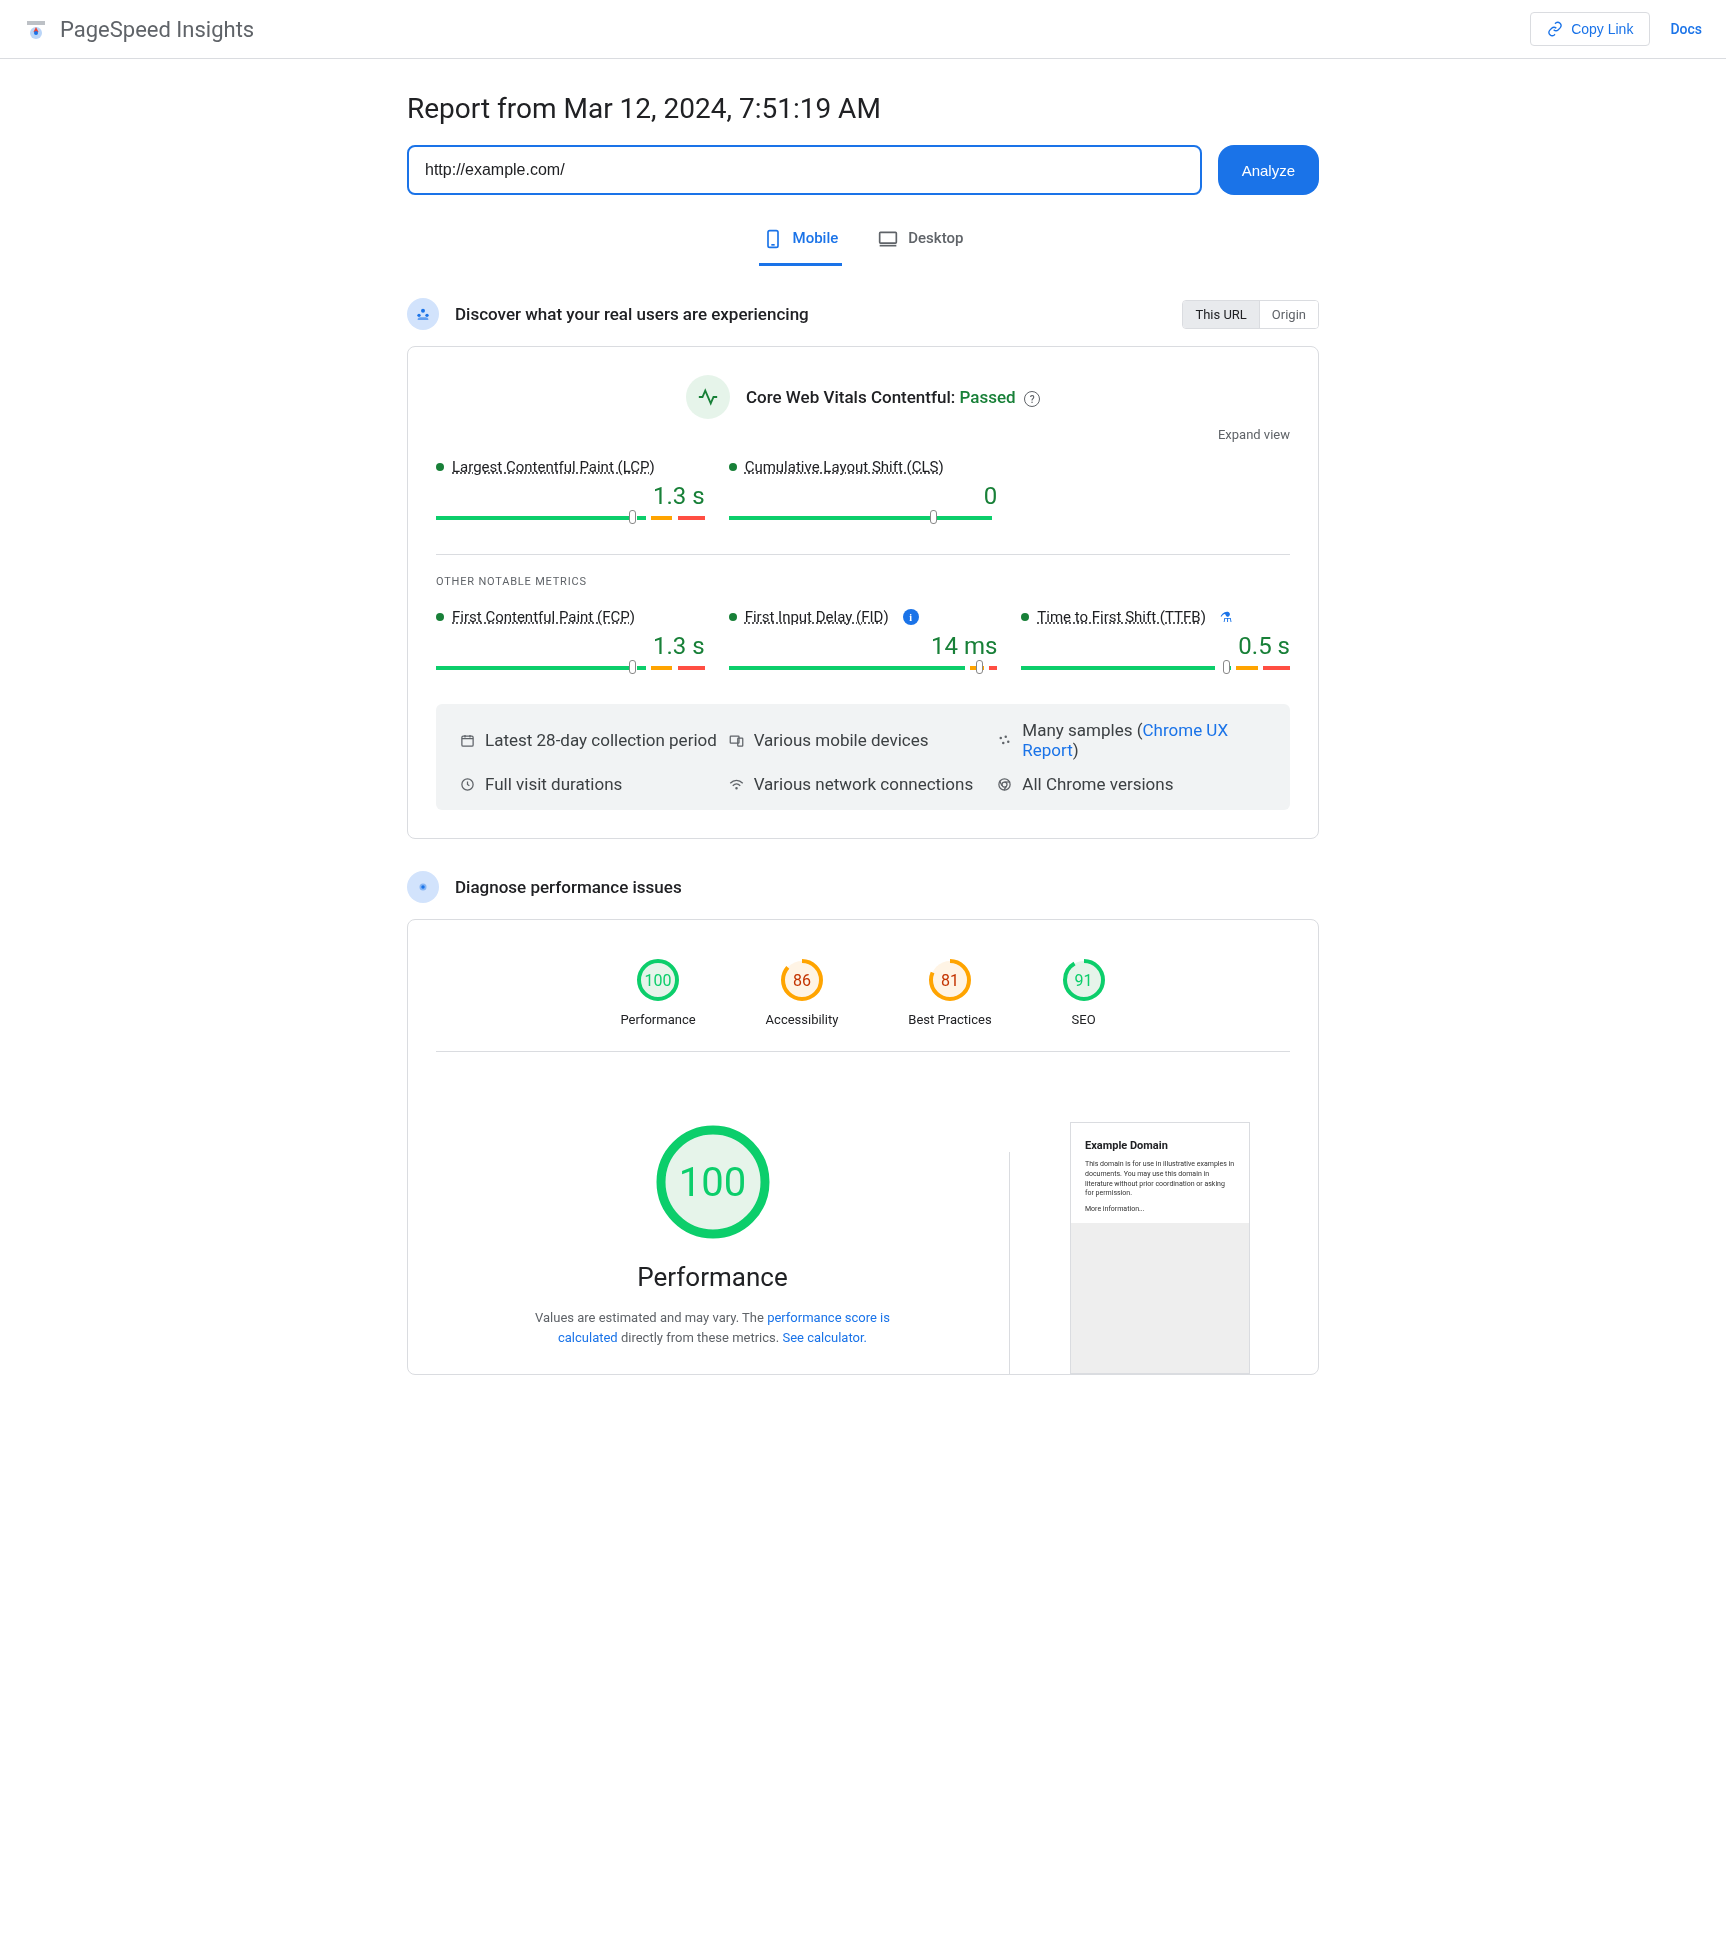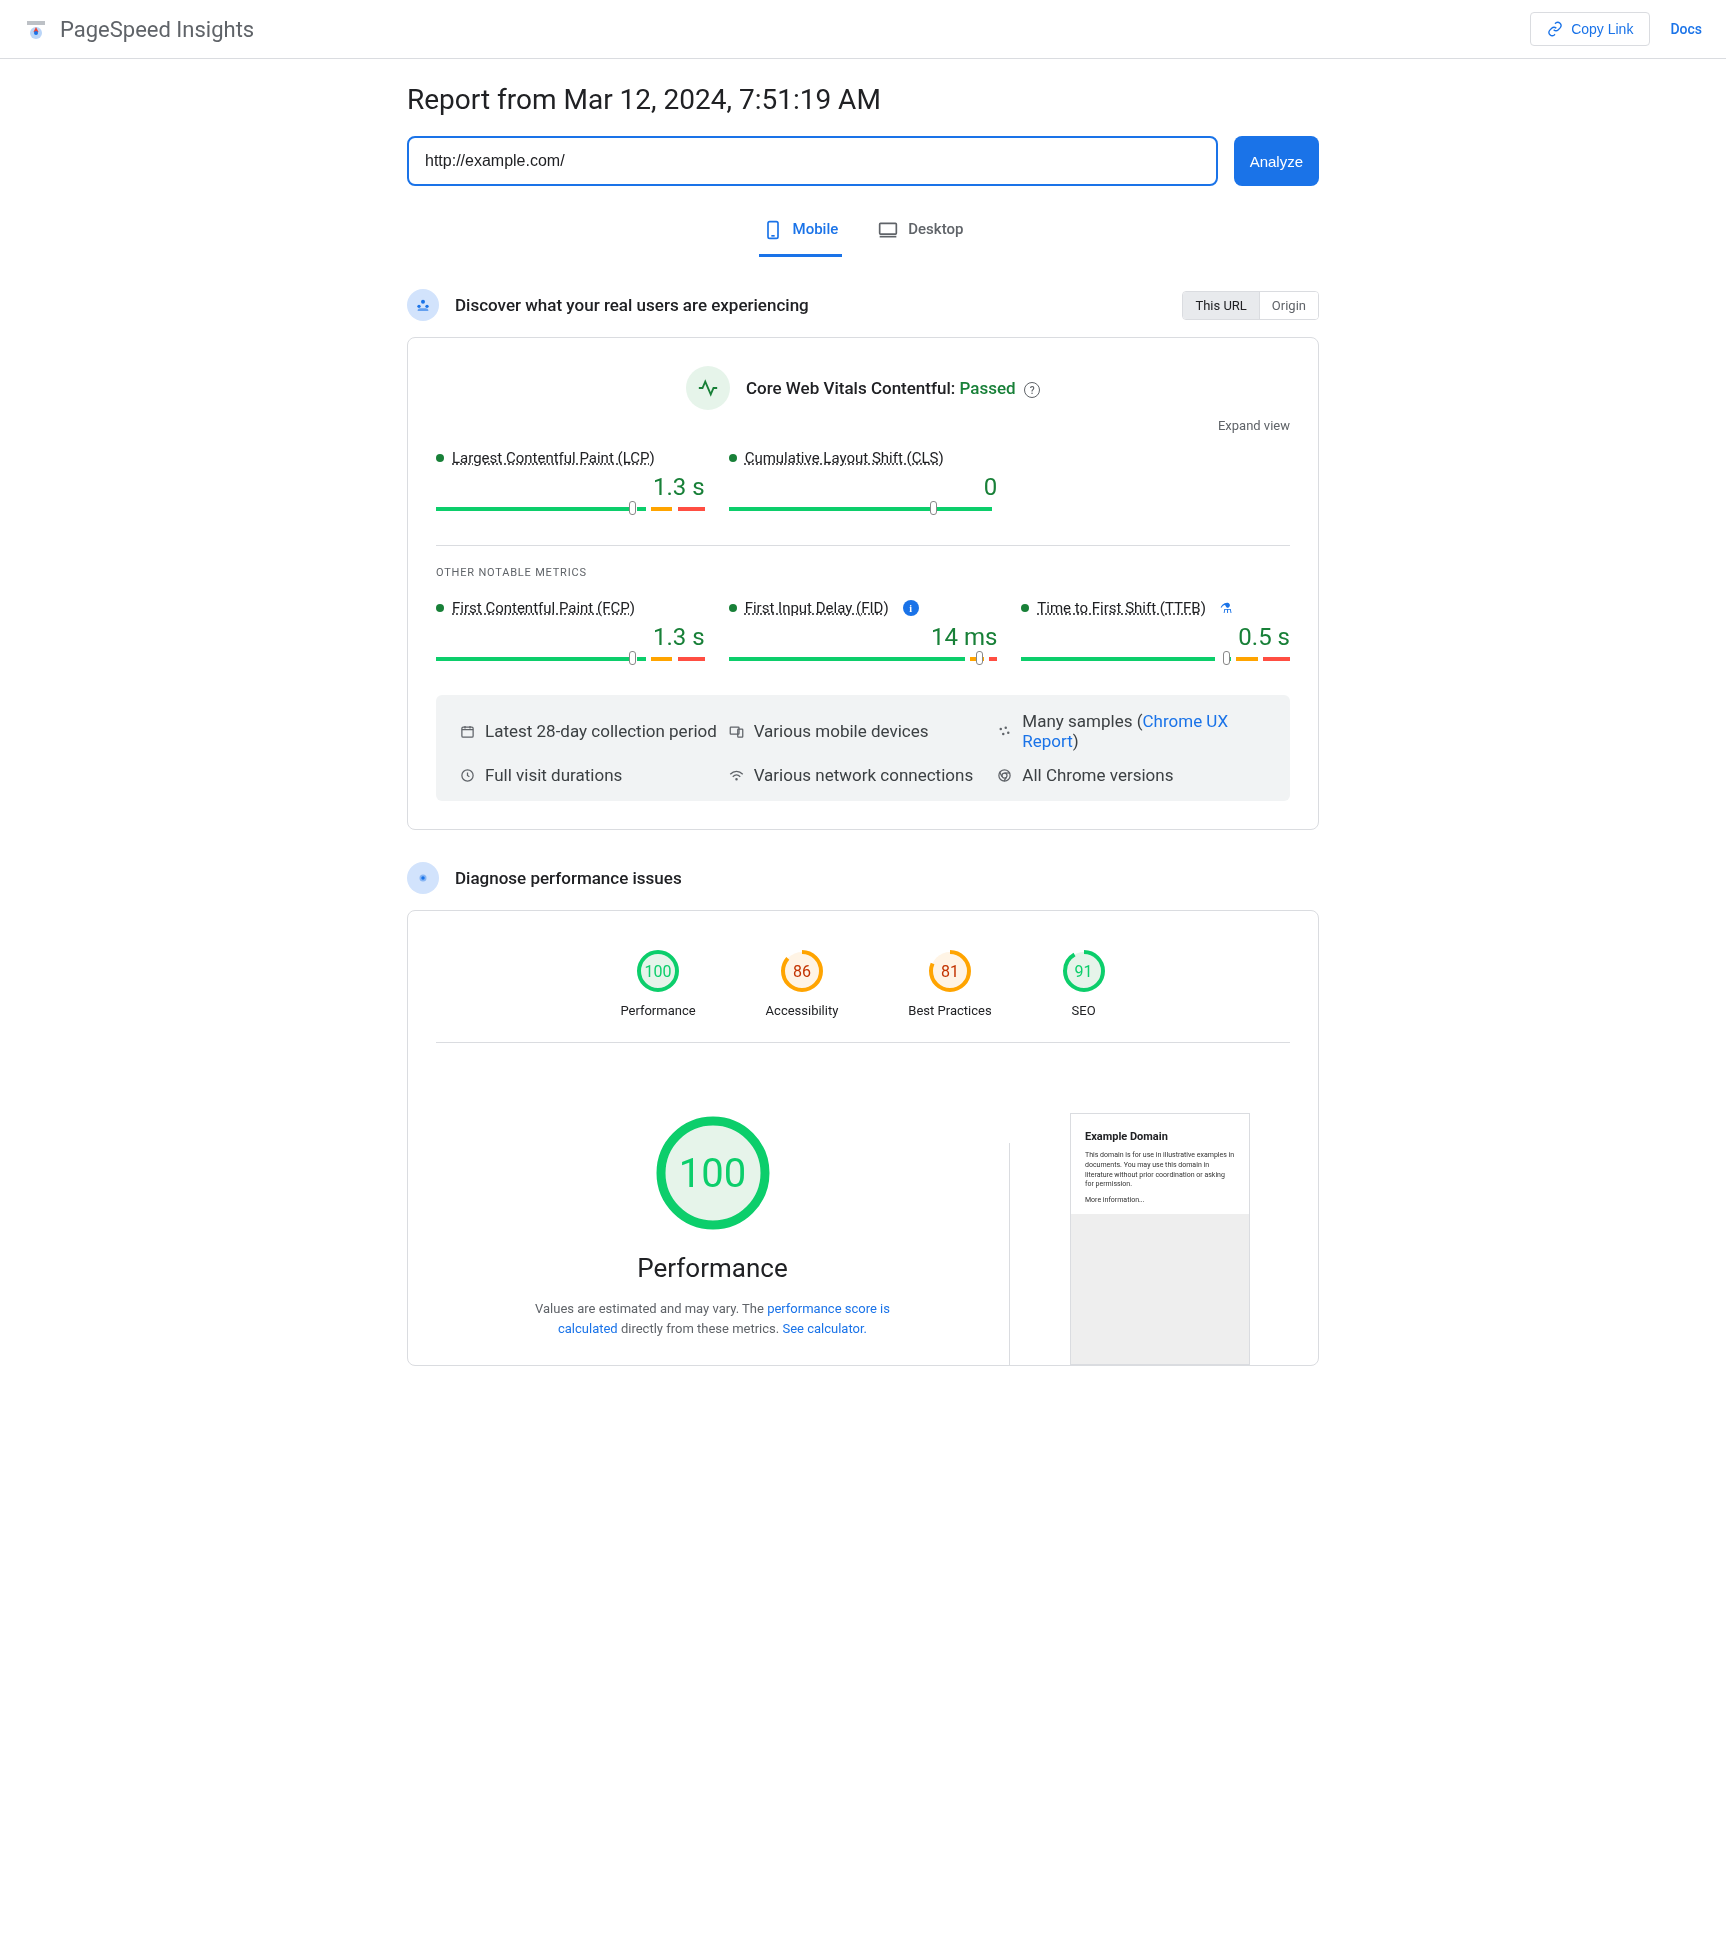--- a/index.html
+++ b/index.html
@@ -4,25 +4,25 @@
 <style>
 *{box-sizing:border-box;margin:0;padding:0}
 body{font-family:Roboto,Arial,sans-serif;background:#fff;color:#202124;font-size:14px}
 .header{display:flex;align-items:center;justify-content:space-between;padding:12px 24px;border-bottom:1px solid #dadce0}
 .logo-area{display:flex;align-items:flex-start;gap:12px}
 .logo-icon{width:24px;height:24px}
 .logo-text{font-size:22px;color:#5f6368;font-weight:400}
 .header-actions{display:flex;align-items:center;gap:20px}
 .copy-link-btn{display:flex;align-items:center;gap:8px;border:1px solid #dadce0;border-radius:4px;padding:8px 16px;color:#1a73e8;background:#fff;font-size:14px;cursor:pointer;font-weight:500}
 .docs-link{color:#1a73e8;font-size:14px;text-decoration:none;font-weight:500}
-.content{max-width:960px;margin:0 auto;padding:24px 24px 0}
+.content{max-width:960px;margin:9px auto;padding:24px 24px 0}
 .report-title{font-size:28px;color:#202124;margin-bottom:20px;font-weight:400}
 .url-row{display:flex;gap:16px;margin-bottom:24px}
 .url-input{flex:1;border:2px solid #1a73e8;border-radius:8px;padding:14px 16px;font-size:16px;color:#202124;outline:none}
-.analyze-btn{background:#1a73e8;color:#fff;border:none;border-radius:8px;padding:0 16px;font-size:15px;cursor:pointer;font-weight:500}
+.analyze-btn{background:#1a73e8;color:#fff;border:none;border-radius:16px;padding:0 24px;font-size:15px;cursor:pointer;font-weight:500}
 .tabs{display:flex;justify-content:center;gap:32px;margin-bottom:32px}
 .tab{display:flex;align-items:flex-start;gap:10px;padding:10px 4px 14px;color:#5f6368;cursor:pointer;font-size:15px;font-weight:500;border-bottom:3px solid transparent}
 .tab.active{color:#1a73e8;border-bottom-color:#1a73e8}
 .tab svg{width:20px;height:20px}
 .section-header{display:flex;align-items:center;justify-content:space-between;margin-bottom:16px}
 .section-left{display:flex;align-items:center;gap:16px}
 .section-icon{width:32px;height:32px;border-radius:50%;display:flex;align-items:center;justify-content:center}
 .section-icon.blue{background:#d2e3fc}
 .section-title{font-size:17px;font-weight:500;color:#202124}
 .toggle-group{display:flex;border:1px solid #dadce0;border-radius:4px;overflow:hidden;font-size:13px}

